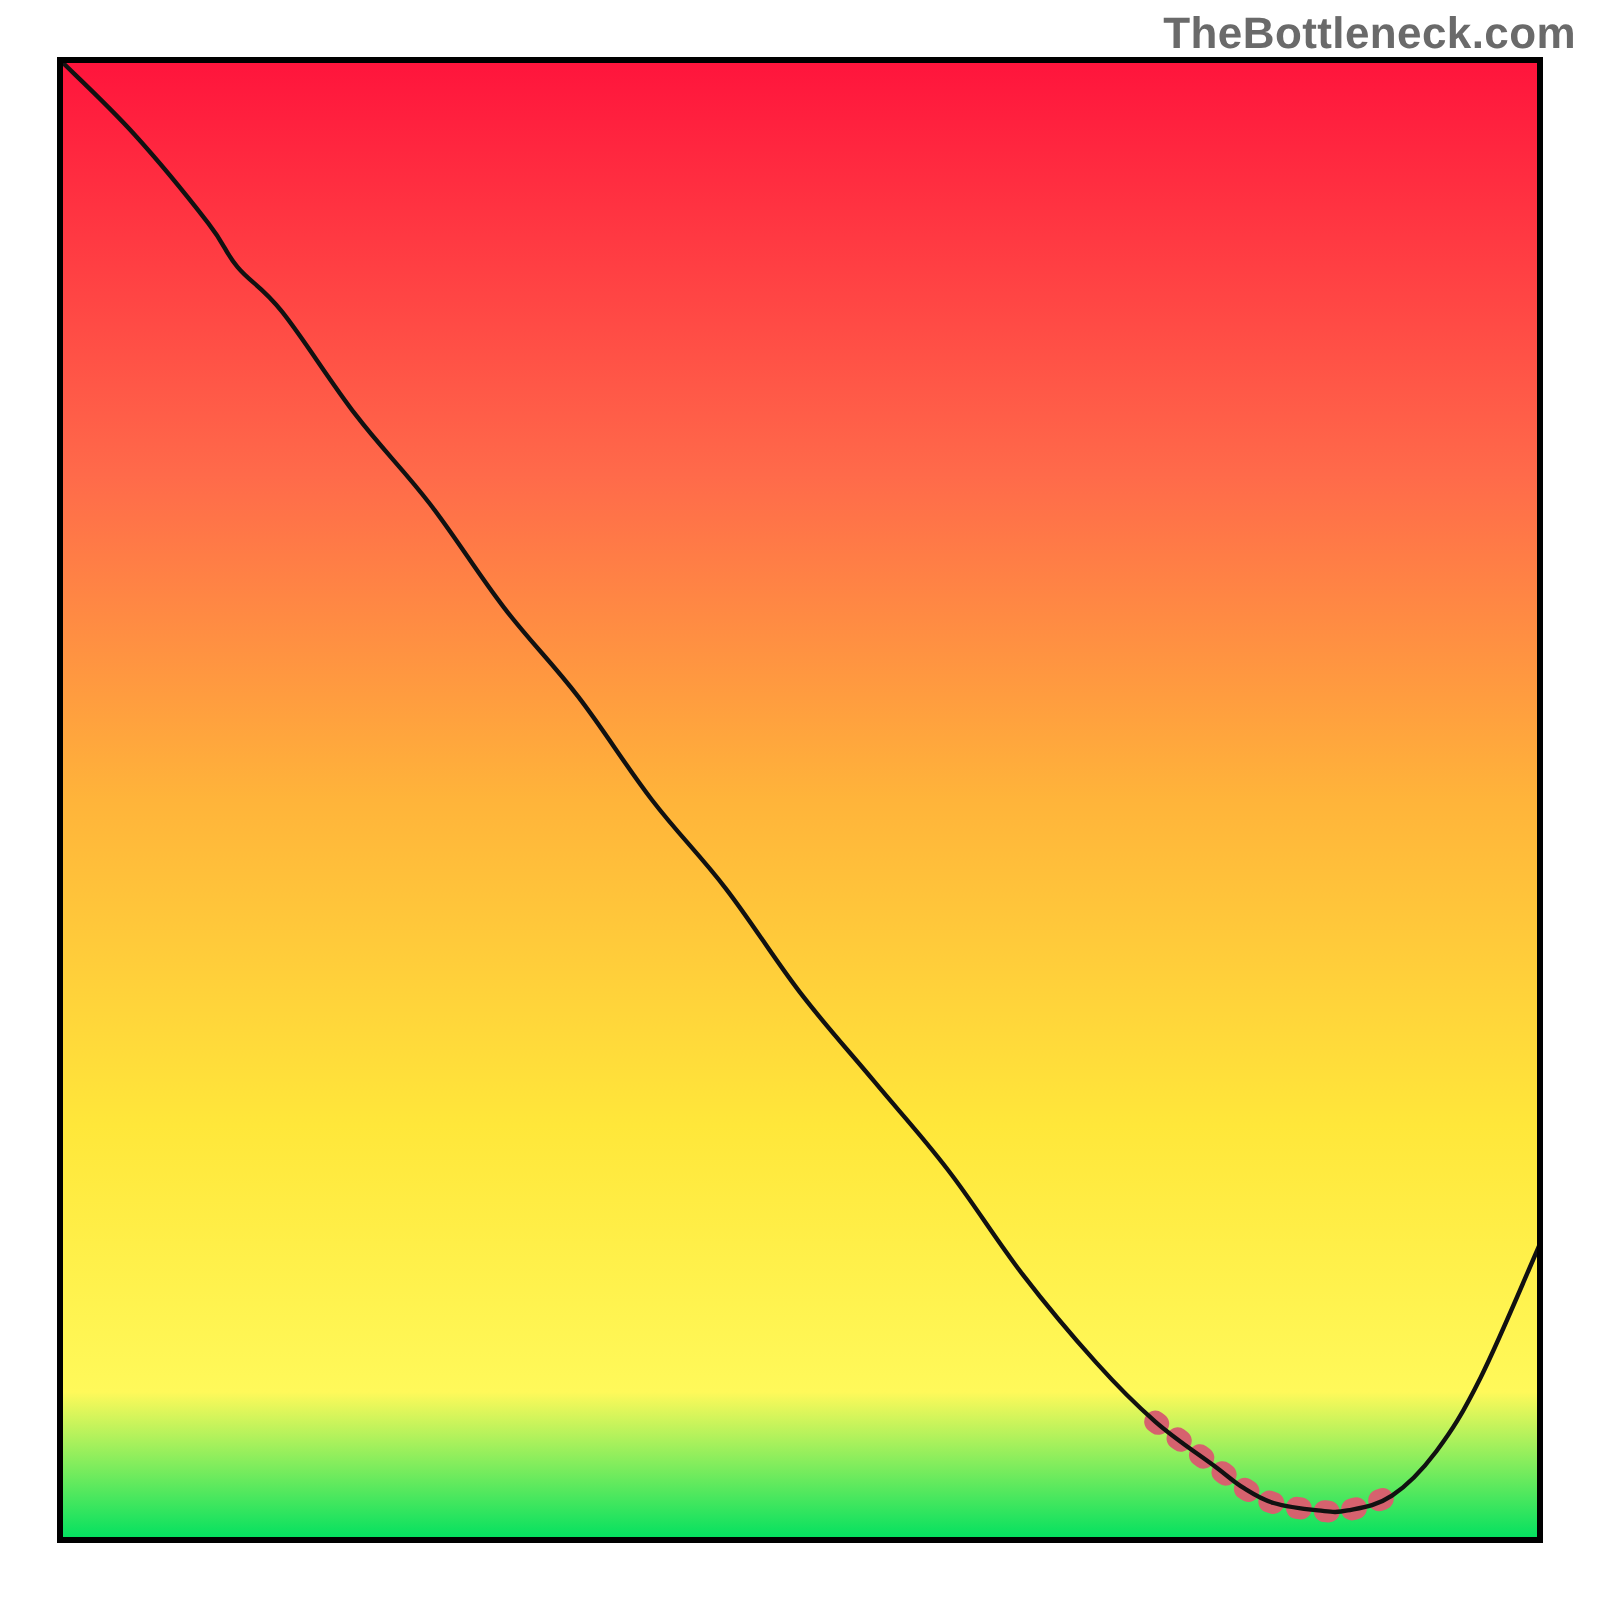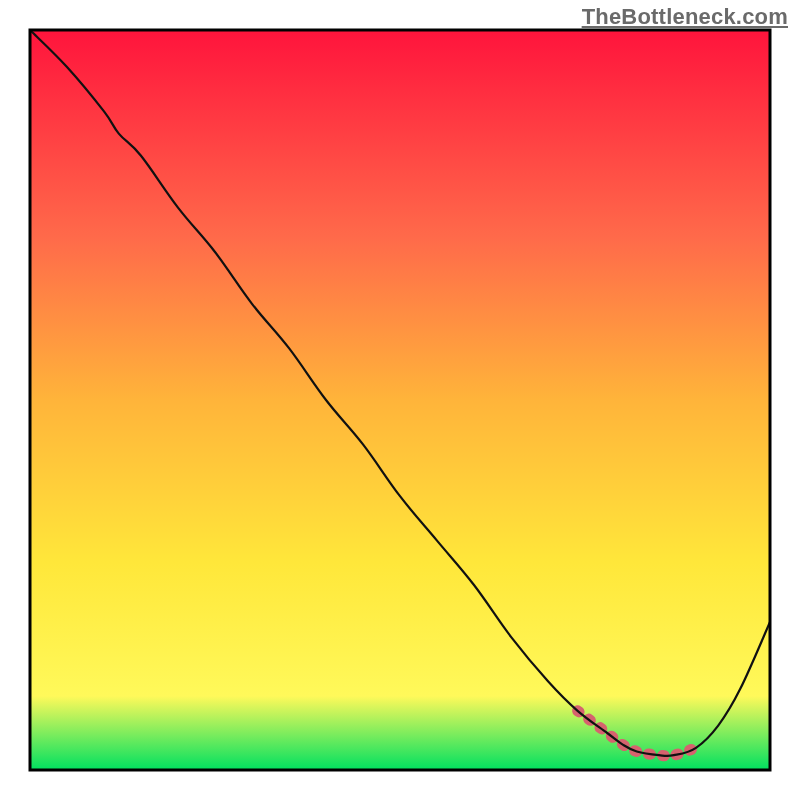--- a/index.html
+++ b/index.html
@@ -19,21 +19,20 @@
   .watermark {
     position: absolute;
     top: 4px;
     right: 12px;
     color: #6a6a6a;
     font-size: 22px;
     font-weight: 600;
     letter-spacing: 0.2px;
     user-select: none;
     z-index: 20;
-    text-decoration: underline;
   }
   svg { display: block; }
   .curve-main {
     fill: none;
     stroke: #111111;
     stroke-width: 2.2;
     stroke-linecap: round;
     stroke-linejoin: round;
   }
   .highlight-stroke {

